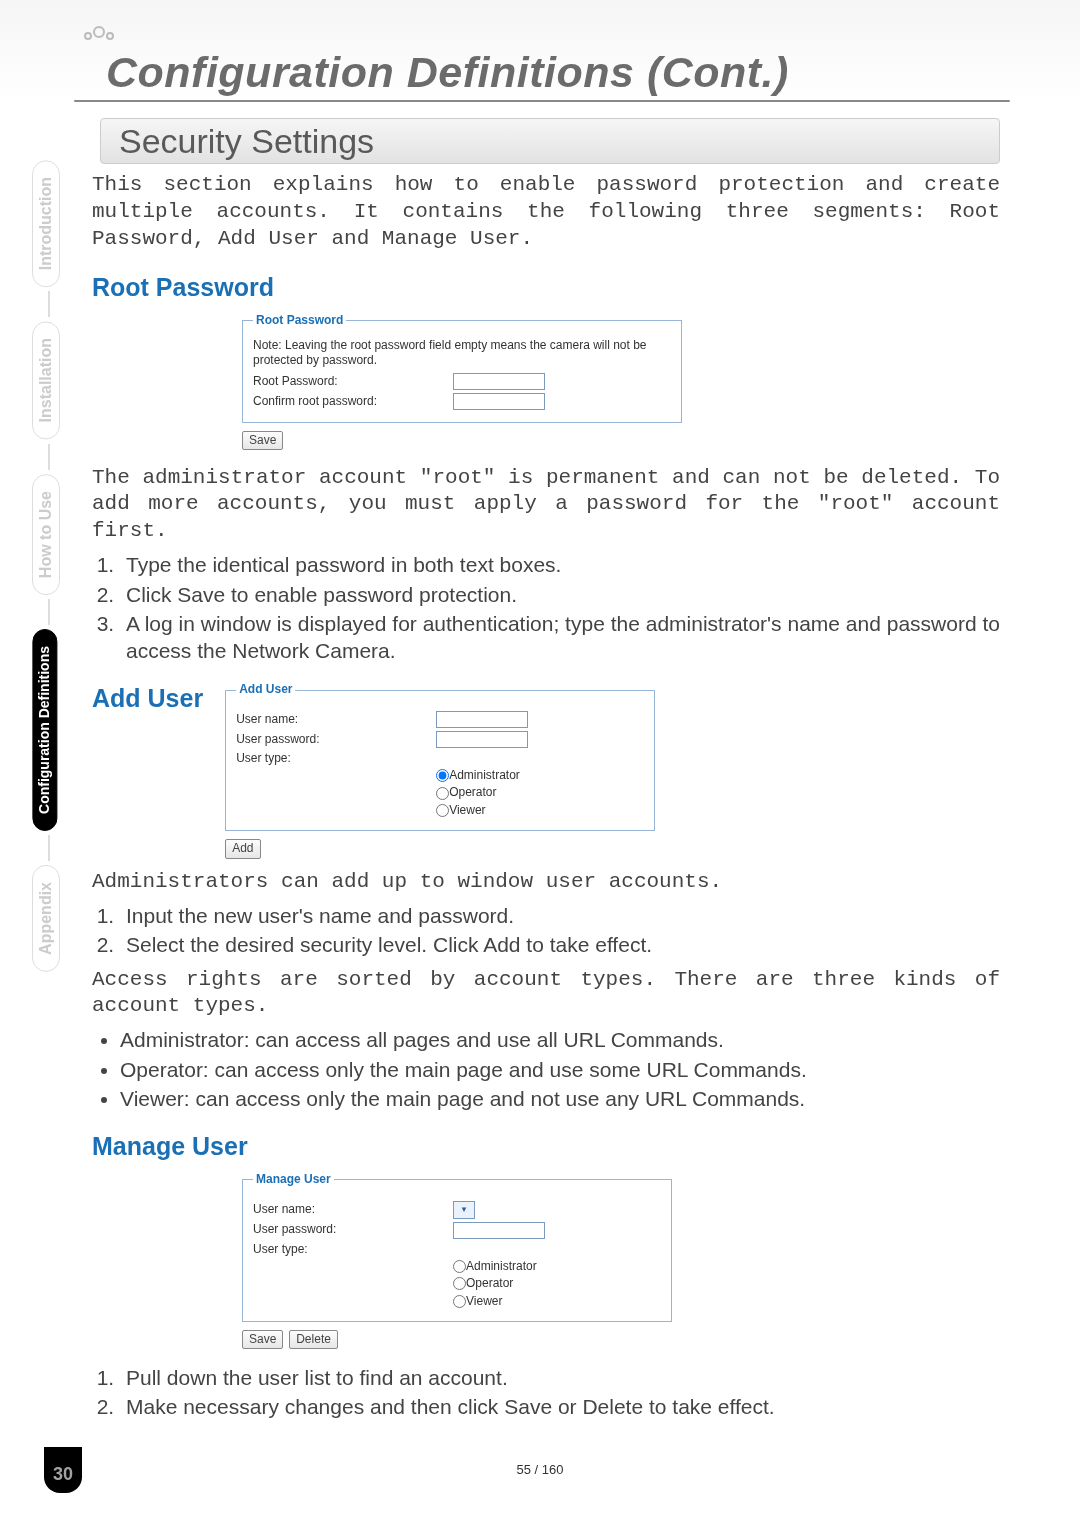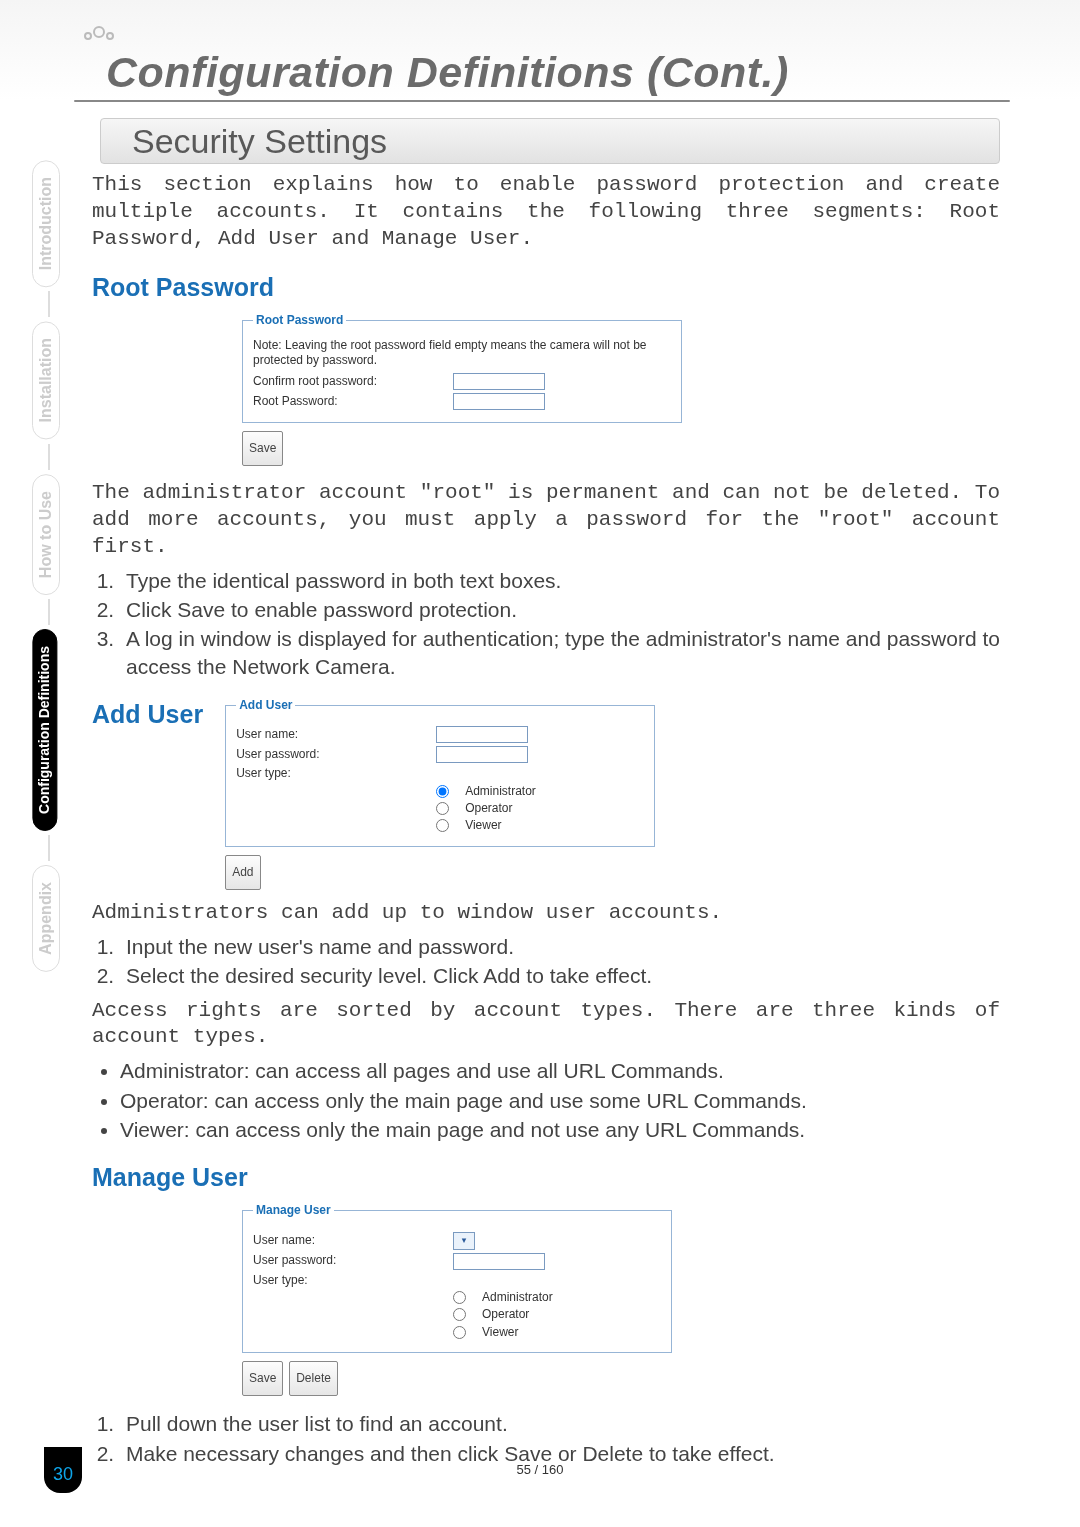--- a/index.html
+++ b/index.html
@@ -52,21 +52,21 @@
   }
   .section-header {
     position: absolute;
     top: 118px;
     left: 100px;
     right: 80px;
     height: 46px;
     background: linear-gradient(to bottom, #f6f6f6, #e2e2e2);
     border: 1px solid #ccc;
     border-radius: 4px;
-    padding-left: 31px;
+    padding-left: 18px;
     font-size: 34px;
     color: #595959;
     line-height: 44px;
   }
   .content {
     position: absolute;
     top: 172px;
     left: 92px;
     right: 80px;
     font-size: 21px;
@@ -97,32 +97,32 @@
     font-weight: bold;
     font-size: 12px;
     padding: 0 3px;
   }
   .fs-row { display: flex; margin-top: 3px; align-items: center; }
   .fs-label { width: 200px; }
   .fs-input {
     width: 92px; height: 17px; border: 1px solid #7a9ac0; background:#fff;
   }
   .fs-input-wide { width: 92px; height: 17px; border: 1px solid #7a9ac0; background:#fff; }
-  .fs-radio { display:flex; align-items:center; gap:16px; margin-left:200px; margin-top:2px; font-size:12px;}
+  .fs-radio { display:flex; align-items:center; gap:0; margin-left:200px; margin-top:2px; font-size:12px;}
   .fs-radio input { margin:0; }
   .fs-select {
     width: 22px; height: 18px; border: 1px solid #7a9ac0; background:#eaf2fb;
     display:inline-flex; align-items:center; justify-content:center; font-size:9px; color:#2a5a9a;
   }
   .btn {
     display:inline-block;
     border: 1px solid #888;
     background: linear-gradient(#fdfdfd,#e6e6e6);
     font-size: 12px;
-    padding: 9px 6px;
+    padding: 1px 6px;
     border-radius: 2px;
     font-family: Tahoma, Arial, sans-serif;
     cursor: pointer;
     margin-top: 8px;
   }
   ol.steps { margin-left: 28px; margin-top: 4px; margin-bottom: 6px;}
   ol.steps li { margin-bottom: 2px; padding-left: 6px; line-height:1.3;}
   ul.bullets { margin-left: 28px; margin-top:4px; margin-bottom:4px;}
   ul.bullets li { margin-bottom: 2px; line-height:1.3; list-style-type: disc;}
   .add-user-row { display:flex; align-items:flex-start; gap:22px; margin-top:18px;}
@@ -158,25 +158,25 @@
     background: #ddd;
     margin: -26px auto 4px auto;
   }
   .page-number-badge {
     position: absolute;
     left: 44px;
     bottom: 34px;
     width: 38px;
     height: 46px;
     background: #000;
-    color: #0ea5e9;
+    color: #a3a3a3;
     border-radius: 0 0 16px 16px;
     text-align: center;
     font-size: 18px;
-    font-weight: normal;
+    font-weight: bold;
     line-height: 54px;
   }
   .footer-pages {
     position: absolute;
     bottom: 50px;
     left: 0; right: 0;
     text-align: center;
     font-size: 13px;
     color: #333;
   }
@@ -208,25 +208,25 @@
 
   <div class="content">
     <p>This section explains how to enable password protection and create multiple accounts. It contains the following three segments: Root Password, Add User and Manage User.</p>
 
     <div class="blue-heading">Root Password</div>
     <div class="panel">
       <fieldset class="fs">
         <legend>Root Password</legend>
         <div style="font-size:12px; margin-bottom:4px;">Note: Leaving the root password field empty means the camera will not be protected by password.</div>
         <div class="fs-row">
+          <div class="fs-label">Root Password:</div>
+          <div class="fs-input"></div>
+        </div>
+        <div class="fs-row">
           <div class="fs-label">Confirm root password:</div>
-          <div class="fs-input"></div>
-        </div>
-        <div class="fs-row">
-          <div class="fs-label">Root Password:</div>
           <div class="fs-input"></div>
         </div>
       </fieldset>
       <div class="btn">Save</div>
     </div>
     <p style="text-align:justify;">The administrator account "root" is permanent and can not be deleted. To add more accounts, you must apply a password for the "root" account first.</p>
     <ol class="steps">
       <li>Type the identical password in both text boxes.</li>
       <li>Click Save to enable password protection.</li>
       <li style="text-align:justify;">A log in window is displayed for authentication; type the administrator's name and password to access the Network Camera.</li>

